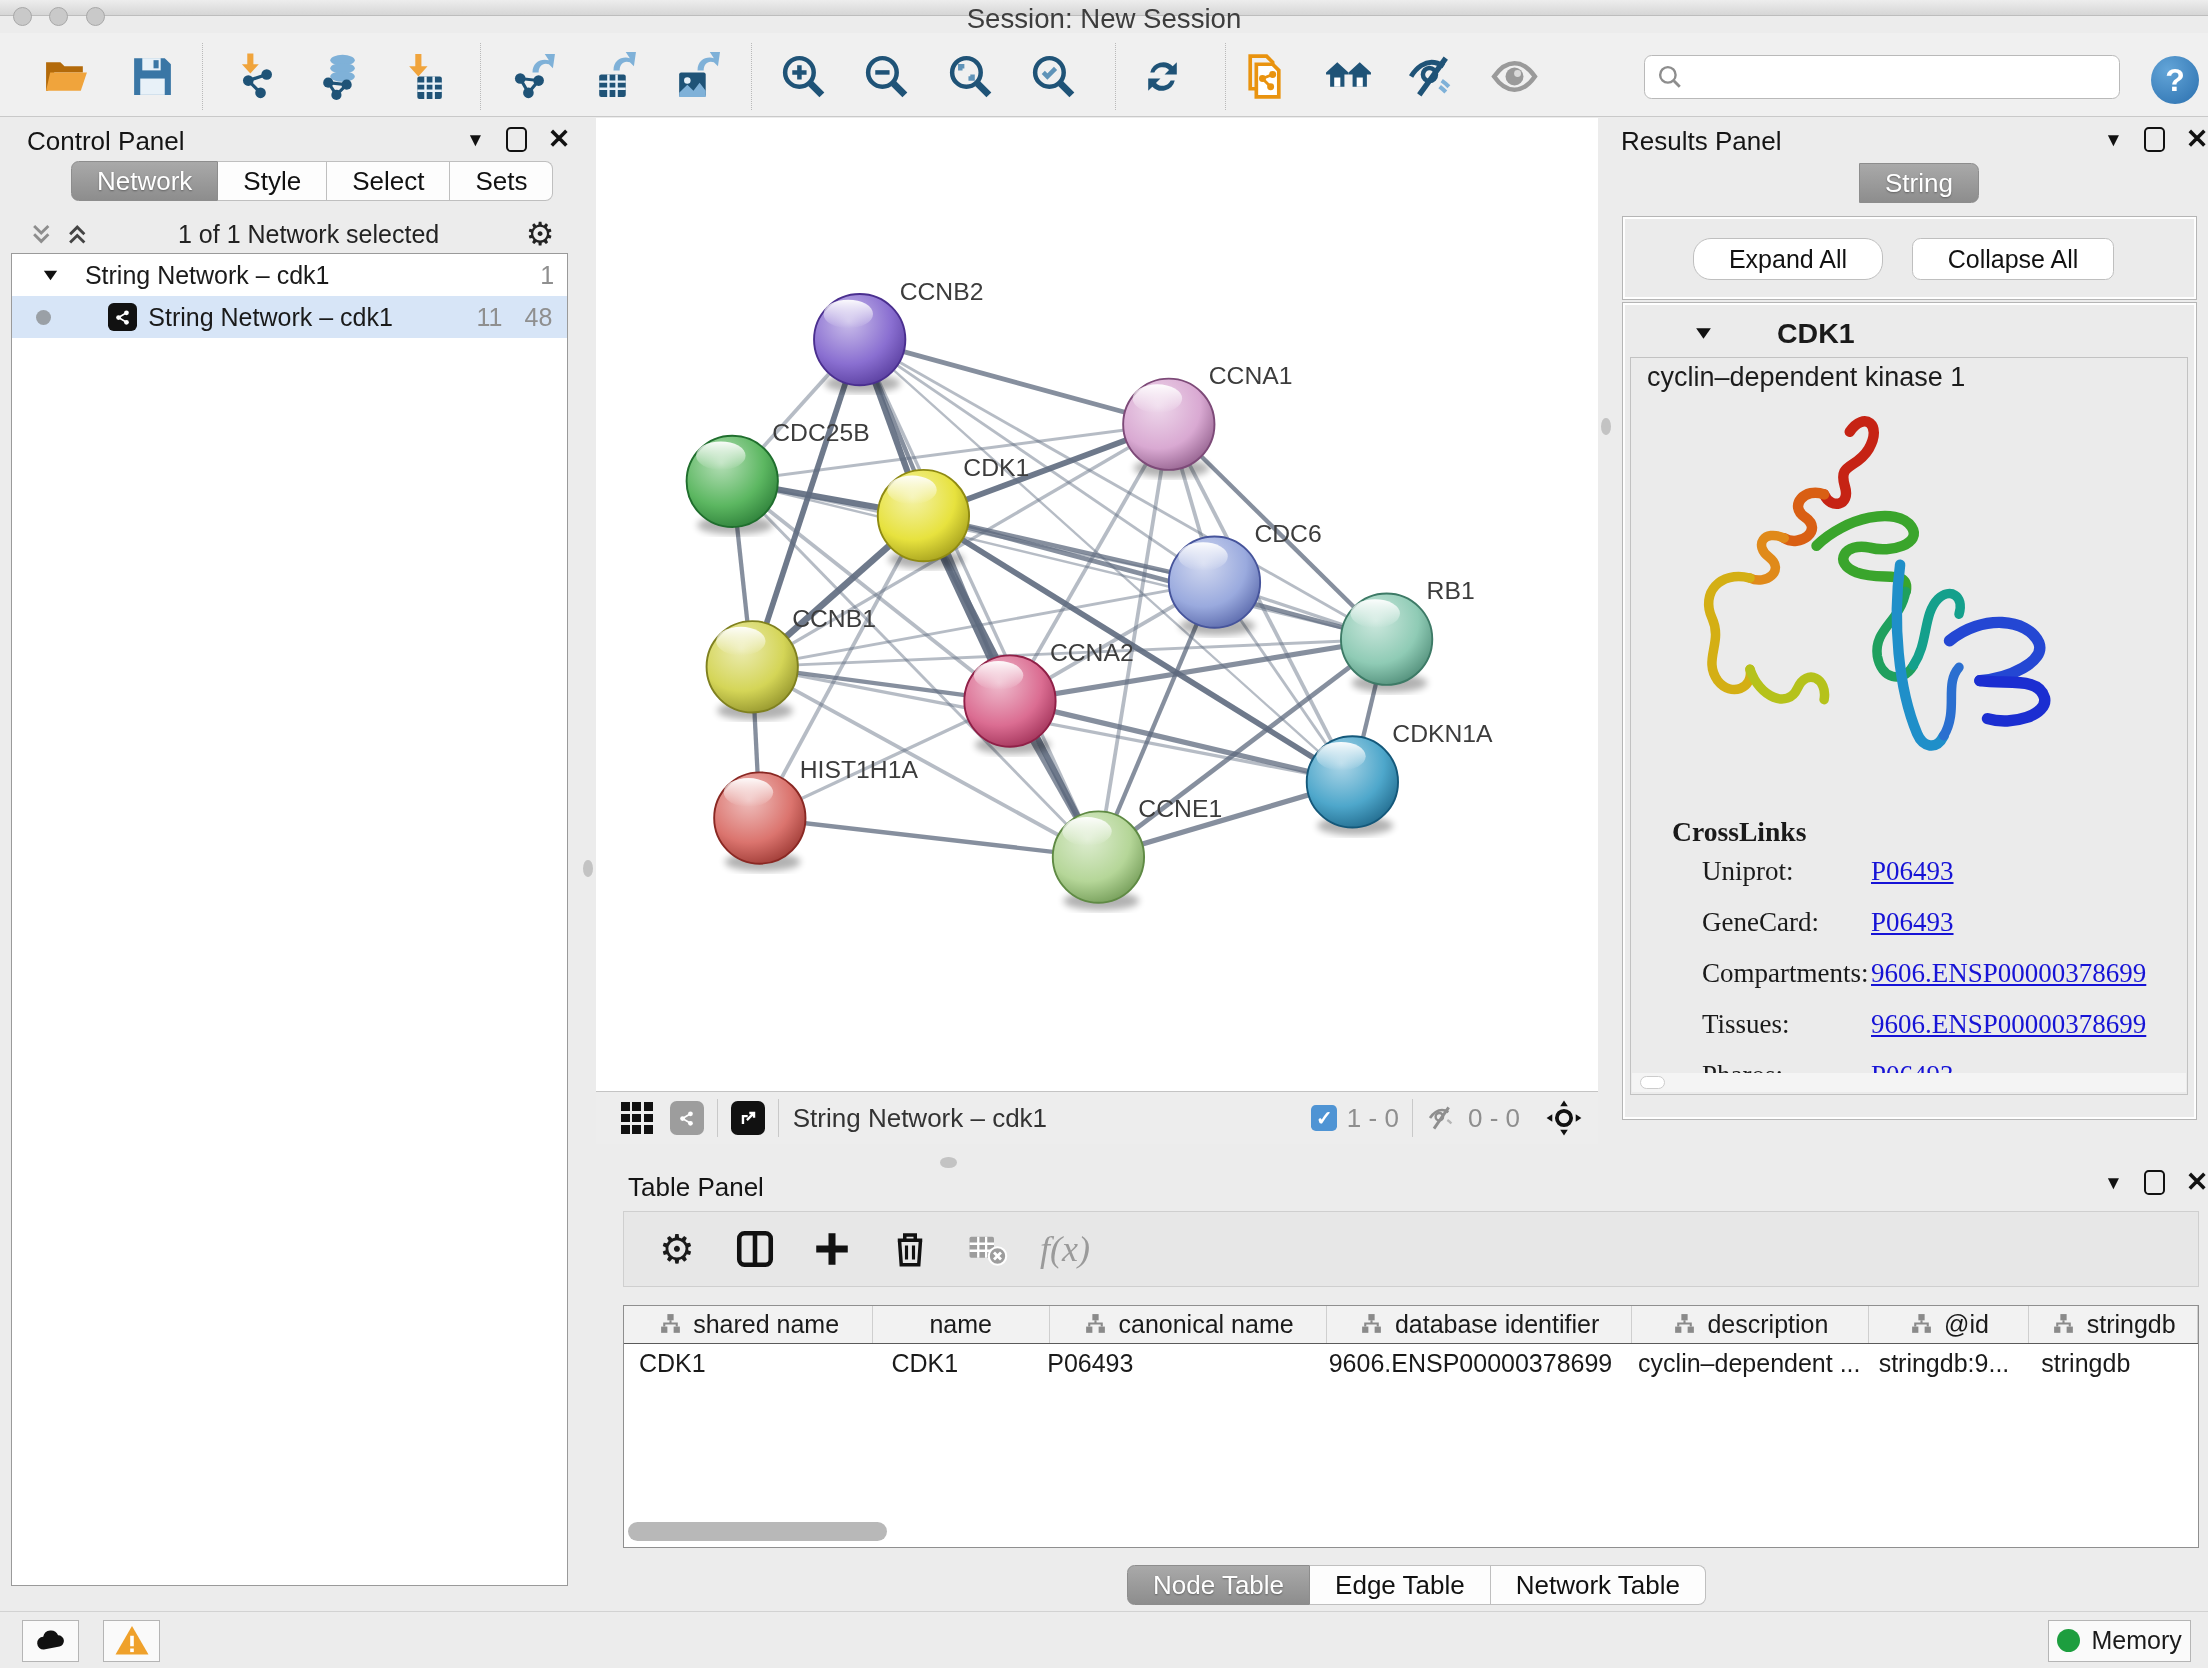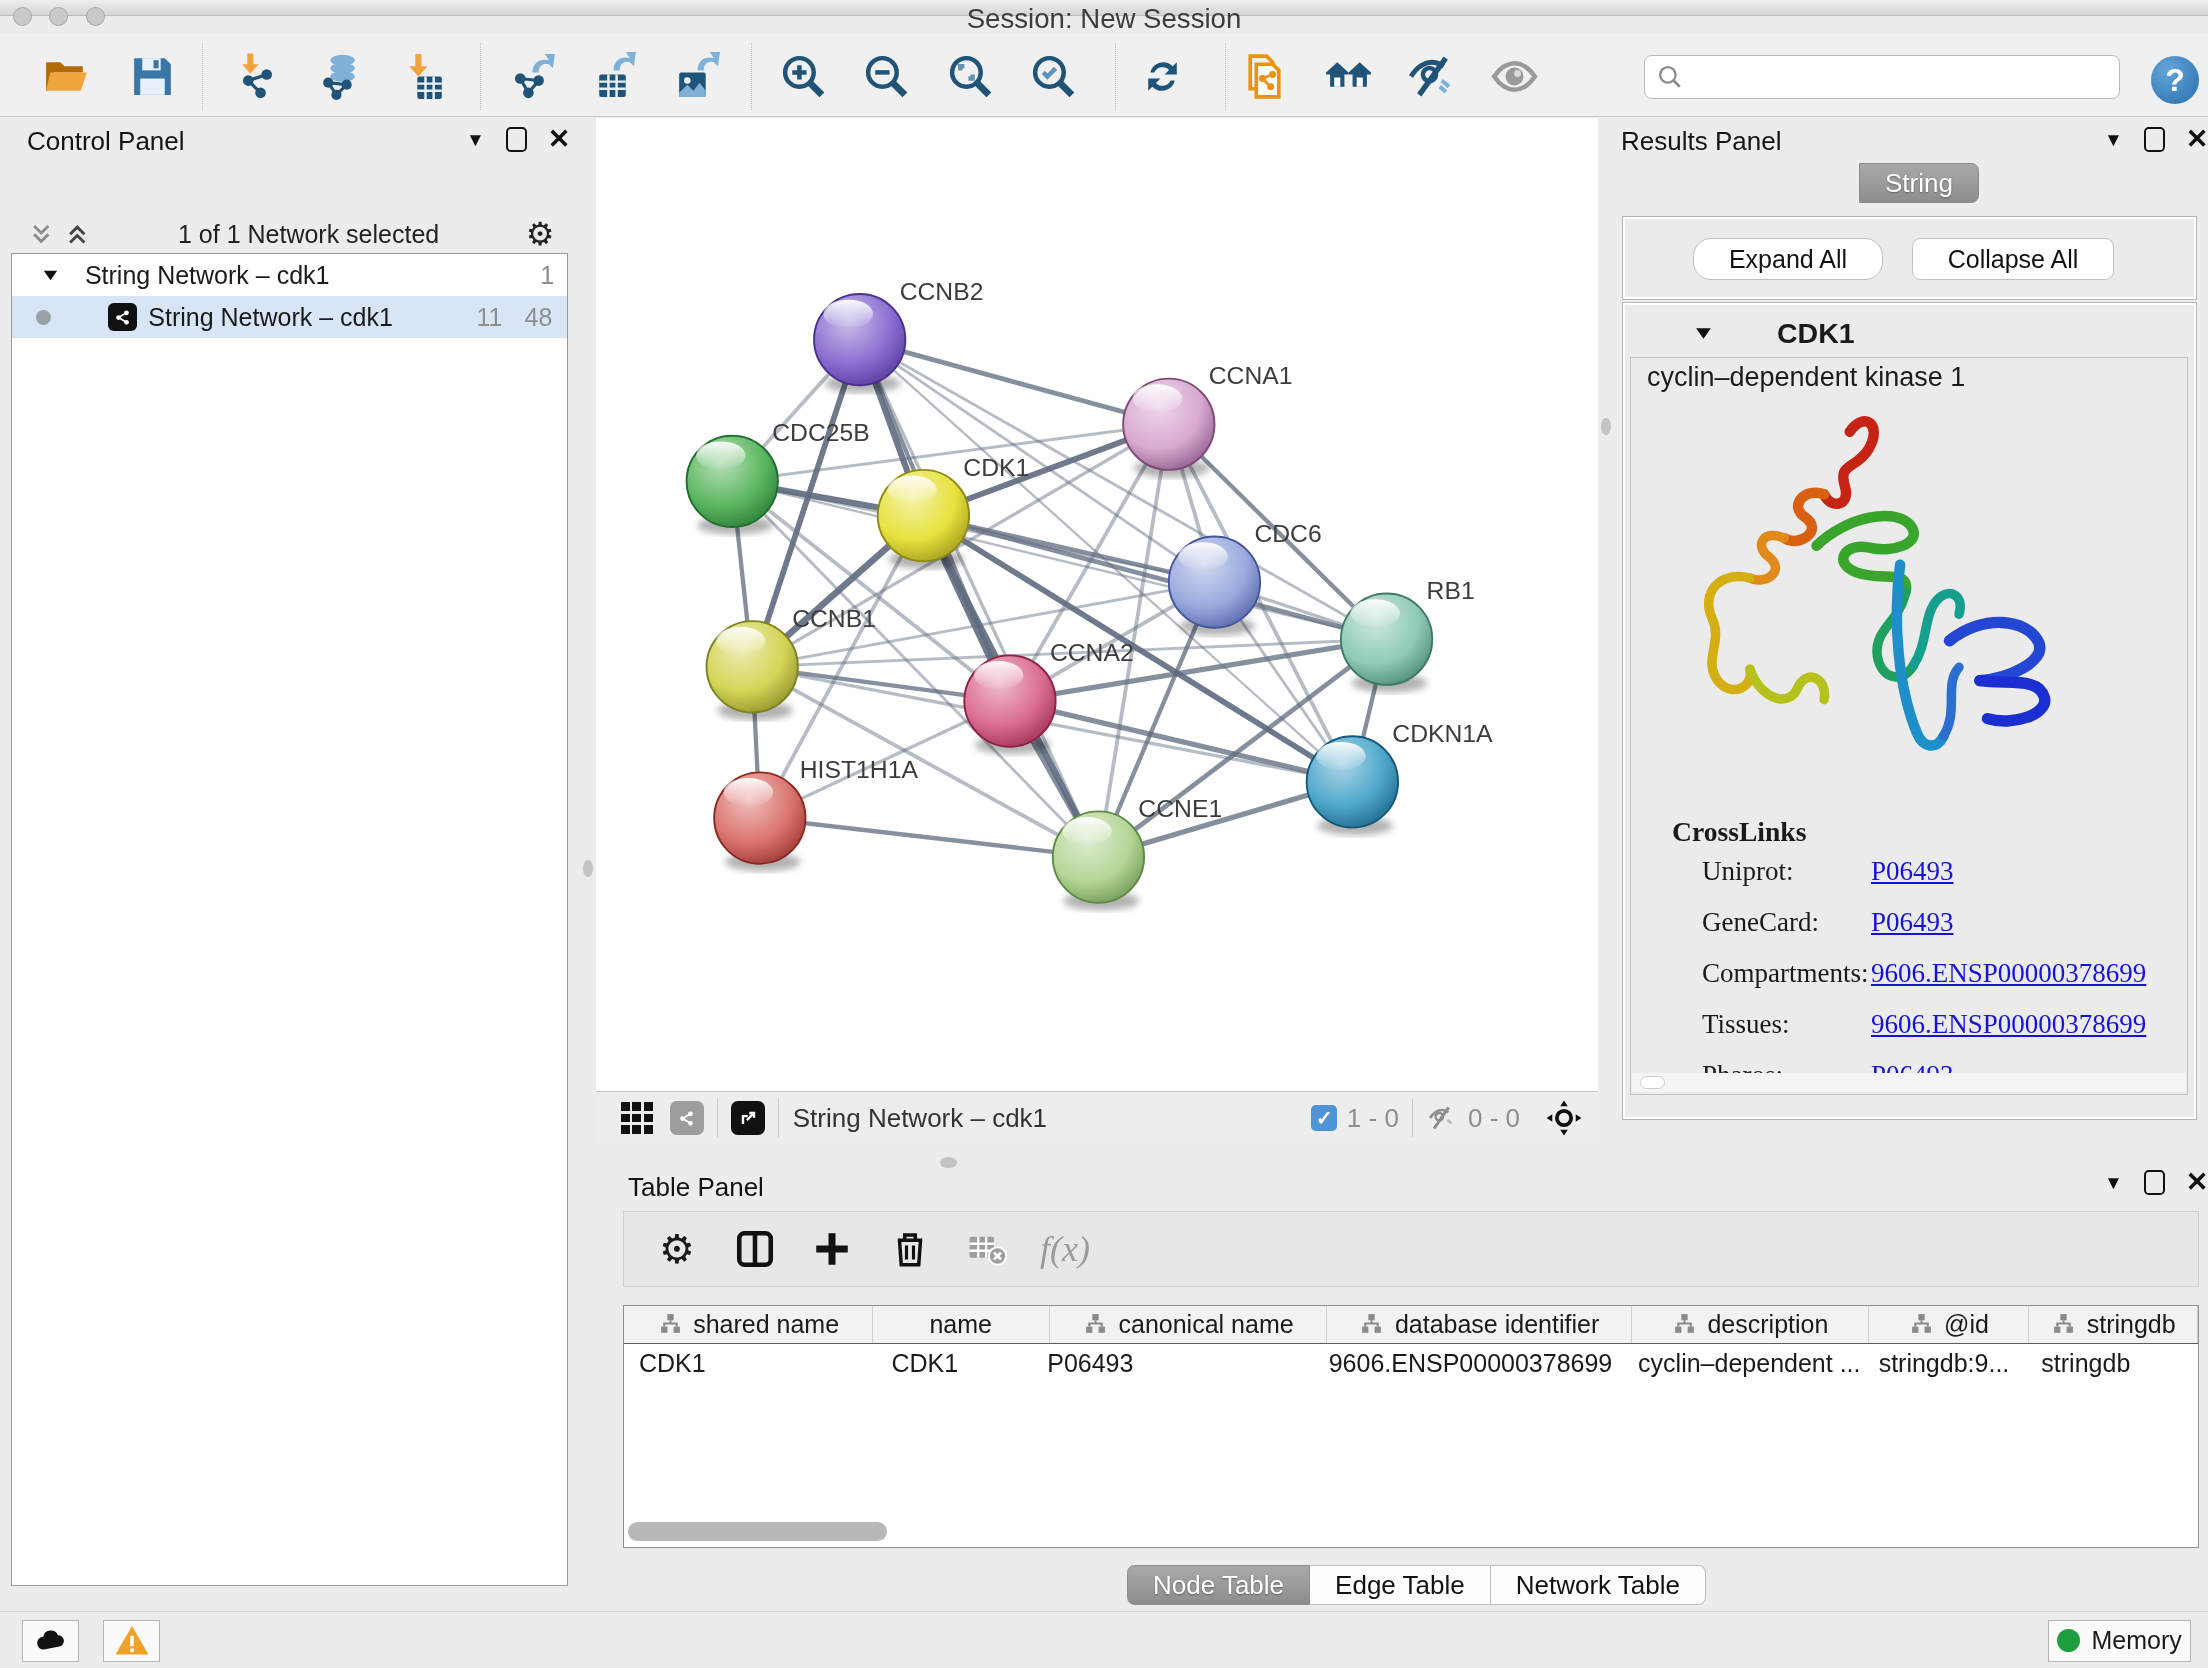--- a/index.html
+++ b/index.html
@@ -301,20 +301,26 @@
     </div>
     <div id="help-btn">?</div>
   </div>
 
   <div class="panel-title" style="left:27px;top:126px">Control Panel</div>
   <div class="win-ctls" style="left:466px;top:127px">
     <span class="wc-min">▼</span>
     <span class="wc-float"></span>
     <span class="wc-close">✕</span>
   </div>
+  <div class="seg-group" style="left:71px;top:161px" id="cp-tabs">
+      <span class="seg active">Network</span>
+      <span class="seg">Style</span>
+      <span class="seg">Select</span>
+      <span class="seg">Sets</span>
+    </div>
 
   <div id="cp-bar">
     <svg class="hdr-icon" viewBox="0 0 24 24" style="width:28.5px;height:28.5px">
         <path d="M6 5l6 6 6-6M6 12l6 6 6-6" stroke="#8d8d8d" stroke-width="2.4" fill="none"></path>
       </svg>
     <svg class="hdr-icon" viewBox="0 0 24 24" style="width:28.5px;height:28.5px;margin-left:7.6px">
         <path d="M6 19l6-6 6 6M6 12l6-6 6 6" stroke="#444" stroke-width="2.4" fill="none"></path>
       </svg>
     <span style="flex:1;text-align:center">1 of 1 Network selected</span>
     <span style="font-size:32px;margin-right:5.7px">⚙</span>

